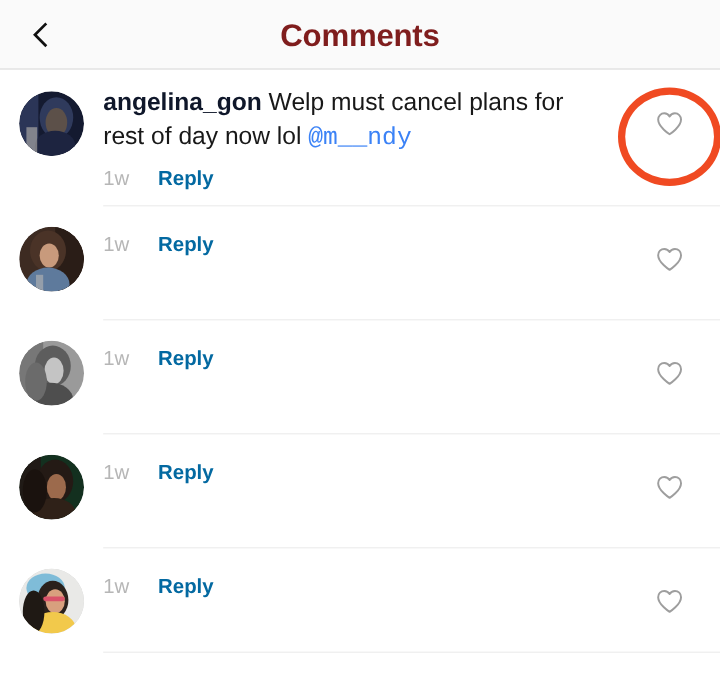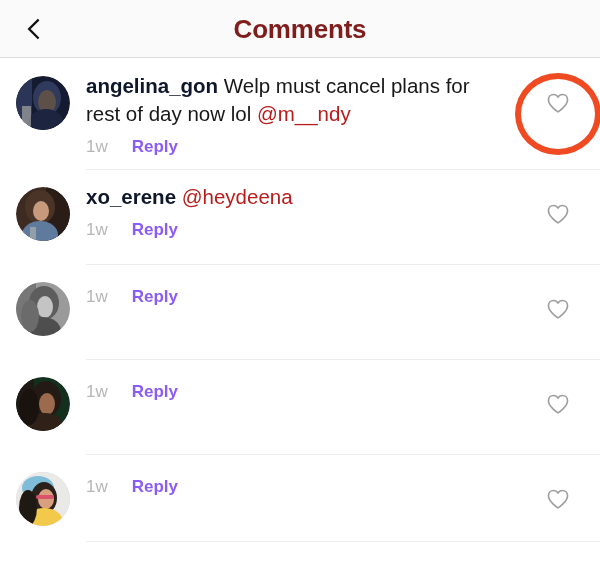--- a/index.html
+++ b/index.html
@@ -108,42 +108,43 @@
     line-height: 28px;
     color: #181818;
     word-wrap: break-word;
     margin: 0;
   }
   .username {
     font-weight: bold;
     color: #0f172a;
   }
   .mention {
-    color: #b91c1c;
+    color: #3b82f6;
     cursor: pointer;
+    font-family: Liberation Mono, monospace;
   }
   .body-text { color: #181818; }
   .emoji {
     font-size: 21px;
     letter-spacing: 1px;
   }
 
   .meta-row {
     display: flex;
     align-items: center;
     margin-top: 9px;
   }
   .meta-time {
     font-size: 17px;
     color: #b6b6b6;
     margin-right: 24px;
   }
   .meta-reply {
     font-size: 17px;
-    color: #8b5cf6;
+    color: #0369a1;
     font-weight: bold;
     cursor: pointer;
   }
 
   .like-cell {
     flex: 0 0 auto;
     width: 84px;
     display: flex;
     align-items: flex-start;
     justify-content: center;
@@ -229,21 +230,20 @@
             <rect width="54" height="54" fill="#3d2b22"></rect>
             <rect x="30" y="0" width="24" height="54" fill="#2a1d17"></rect>
             <ellipse cx="24" cy="20" rx="15" ry="17" fill="#4a3327"></ellipse>
             <ellipse cx="25" cy="24" rx="8" ry="10" fill="#c89a7c"></ellipse>
             <ellipse cx="24" cy="48" rx="18" ry="14" fill="#5e7a9c"></ellipse>
             <rect x="14" y="40" width="6" height="14" fill="#c9c2b8" opacity="0.5"></rect>
           </g>
         </svg>
       </div>
       <div class="comment-body">
-        <div class="comment-text"><span class="username">xo_erene</span><span class="body-text"> </span><span class="mention">@heydeena</span><span class="emoji"></span></div>
         <div class="meta-row">
           <span class="meta-time">1w</span>
           <span class="meta-reply">Reply</span>
         </div>
       </div>
       <div class="like-cell">
         <svg class="heart" viewBox="0 0 24 24">
           <path d="M12 20.2 C12 20.2 3.2 14.6 3.2 8.9 C3.2 6.1 5.3 4.1 7.9 4.1 C9.7 4.1 11.2 5.1 12 6.5 C12.8 5.1 14.3 4.1 16.1 4.1 C18.7 4.1 20.8 6.1 20.8 8.9 C20.8 14.6 12 20.2 12 20.2 Z" fill="none" stroke="#9e9e9e" stroke-width="1.5" stroke-linejoin="round"></path>
         </svg>
       </div>

